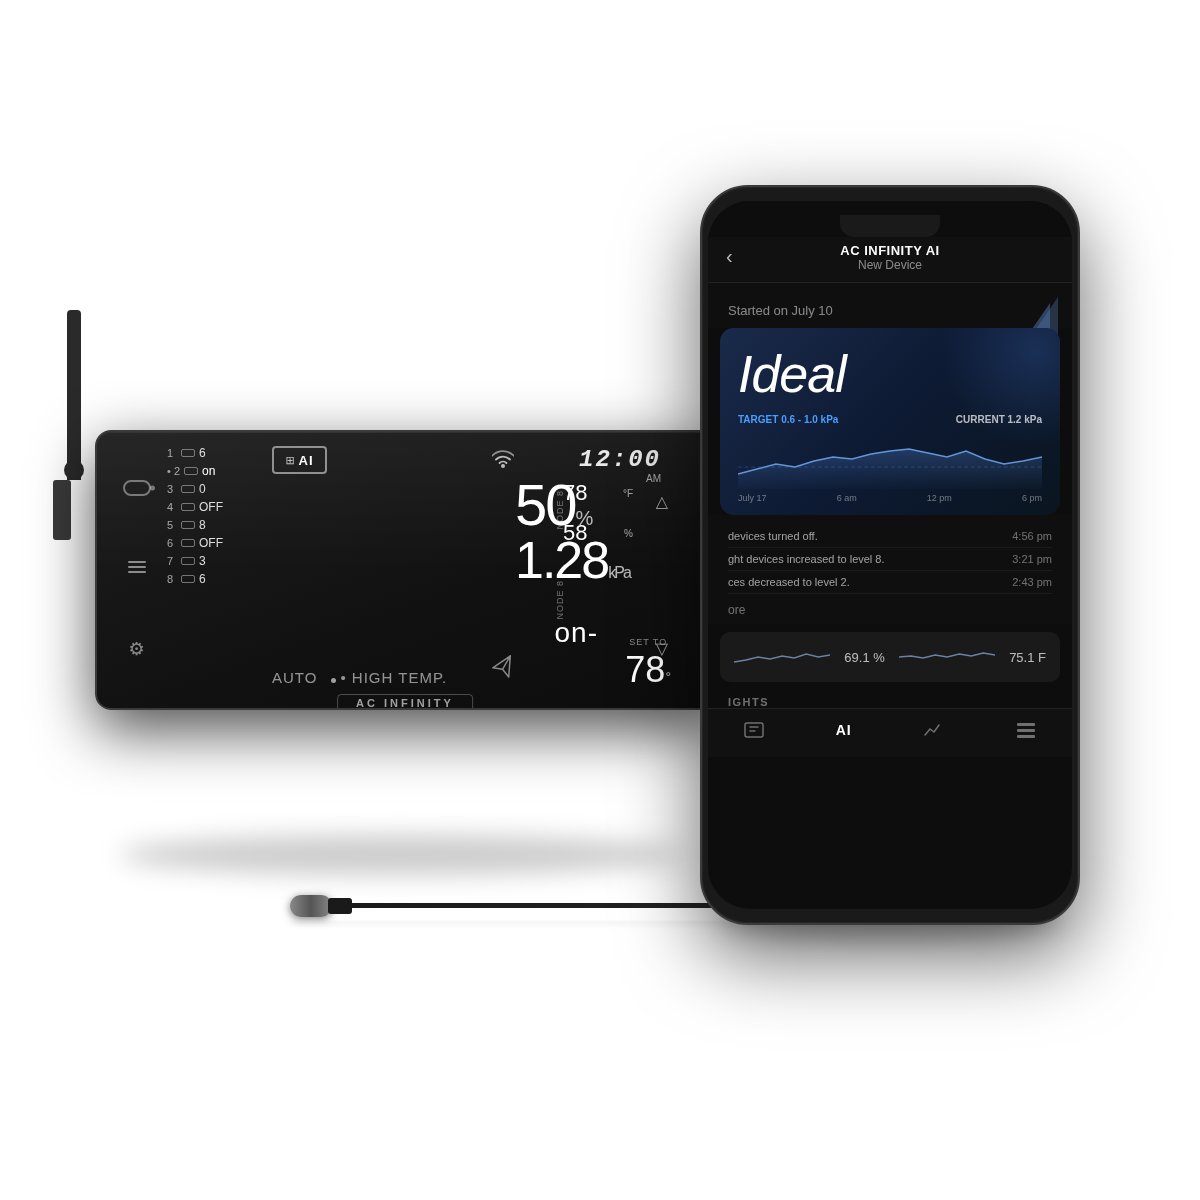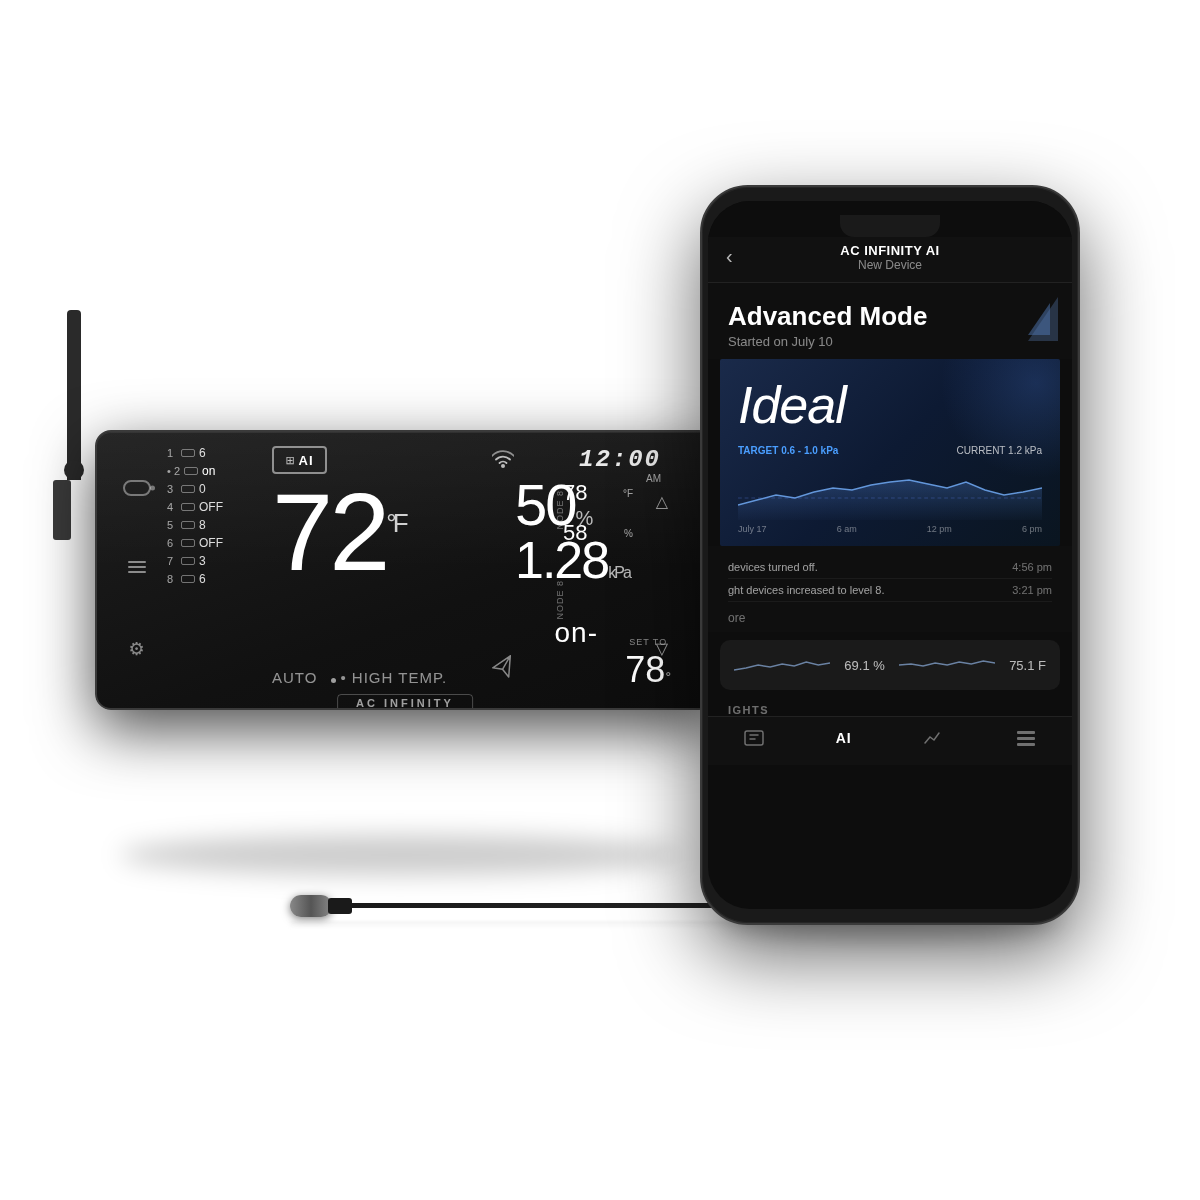--- a/index.html
+++ b/index.html
@@ -518,21 +518,21 @@
       border-left: 22px solid transparent;
       border-bottom: 32px solid rgba(80,120,180,0.5);
       position: absolute;
       right: 8px; top: 6px;
     }
 
     
     .status-card {
       margin: 0 12px 0;
       background: linear-gradient(135deg, #1a2a4a 0%, #0d1a33 50%, #0a1520 100%);
-      border-radius: 2px;
+      border-radius: 14px;
       padding: 16px 18px 12px;
       position: relative;
       overflow: hidden;
     }
     .status-card::before {
       content: '';
       position: absolute;
       top: 0; right: 0;
       width: 120px; height: 120px;
       background: radial-gradient(circle at 80% 20%, rgba(60,100,180,0.3) 0%, transparent 70%);
@@ -556,21 +556,21 @@
       margin-bottom: 4px;
     }
     .chart-label-target {
       font-size: 10px;
       color: #4a9eff;
       font-weight: 600;
     }
     .chart-label-current {
       font-size: 10px;
       color: rgba(255,255,255,0.7);
-      font-weight: 400;
+      font-weight: 700;
     }
 
     .chart-svg-wrap {
       width: 100%;
       height: 60px;
       position: relative;
     }
 
     .chart-x-labels {
       display: flex;
@@ -821,23 +821,20 @@
           <path d="M0 6a15 15 0 0 1 22 0" stroke="rgba(255,255,255,0.5)" stroke-width="1.8" fill="none" stroke-linecap="round"></path>
           <path d="M7.5 13a5 5 0 0 1 7 0" stroke="rgba(255,255,255,0.7)" stroke-width="1.8" fill="none" stroke-linecap="round"></path>
         </svg>
       </div>
 
       <div class="time-display">
         <div class="time-main">12:00</div>
         <div class="time-ampm">AM</div>
       </div>
 
-      <div class="temp-large">
-        <span>72</span><span class="temp-unit">°F</span>
-      </div>
 
       <div class="readings-mid">
         <div class="reading-hum">
           <span>50</span><span class="reading-hum-unit">%</span>
         </div>
         <div class="reading-kpa">
           <span>1.28</span><span class="reading-kpa-unit">kPa</span>
         </div>
       </div>
 
@@ -906,21 +903,20 @@
 
         <div class="phone-statusbar"></div>
 
         <div class="phone-header" style="position:relative; padding-top:6px;">
           <div class="phone-back-btn" style="position:absolute; left:18px; top:8px; font-size:20px; color:rgba(255,255,255,0.7);">‹</div>
           <div class="phone-header-title">AC INFINITY AI</div>
           <div class="phone-header-subtitle">New Device</div>
         </div>
 
         <div class="mode-card">
-          <div class="mode-title">Advanced Mode</div>
           <div class="mode-subtitle">Started on July 10</div>
 
           <div class="corner-logo">
             <div class="corner-logo-tri"></div>
             <div class="corner-logo-tri2"></div>
           </div>
         </div>
 
         <div class="status-card">
           <div class="status-ideal">Ideal</div>
@@ -958,20 +954,24 @@
         </div>
 
         <div class="activity-log">
           <div class="activity-row">
             <span class="activity-text">devices turned off.</span>
             <span class="activity-time">4:56 pm</span>
           </div>
           <div class="activity-row">
             <span class="activity-text">ght devices increased to level 8.</span>
             <span class="activity-time">3:21 pm</span>
+          </div>
+          <div class="activity-row">
+            <span class="activity-text">ces decreased to level 2.</span>
+            <span class="activity-time">2:43 pm</span>
           </div>
         </div>
 
         <div class="more-btn">
           <span class="more-btn-text">ore</span>
         </div>
 
         <div class="sensor-strip">
           <div class="sensor-chart-mini">
             <svg width="100%" height="30" viewBox="0 0 120 30" preserveAspectRatio="none">

